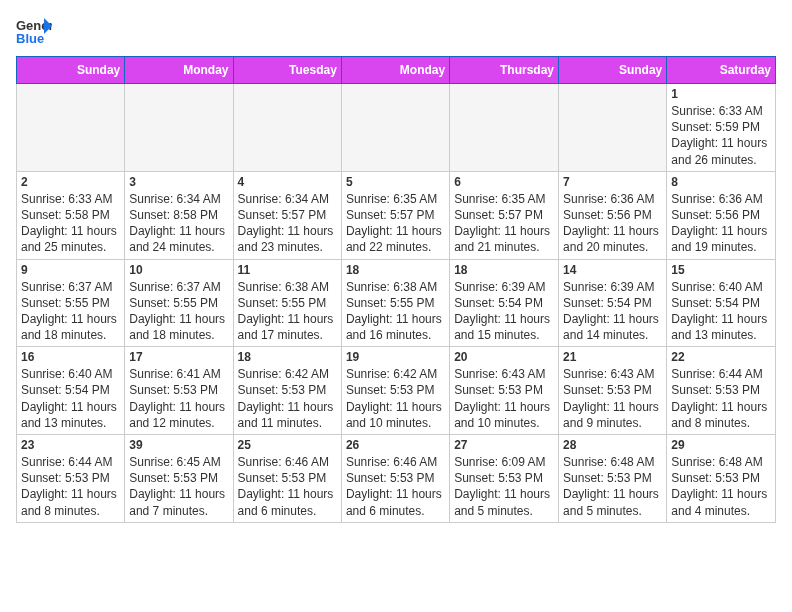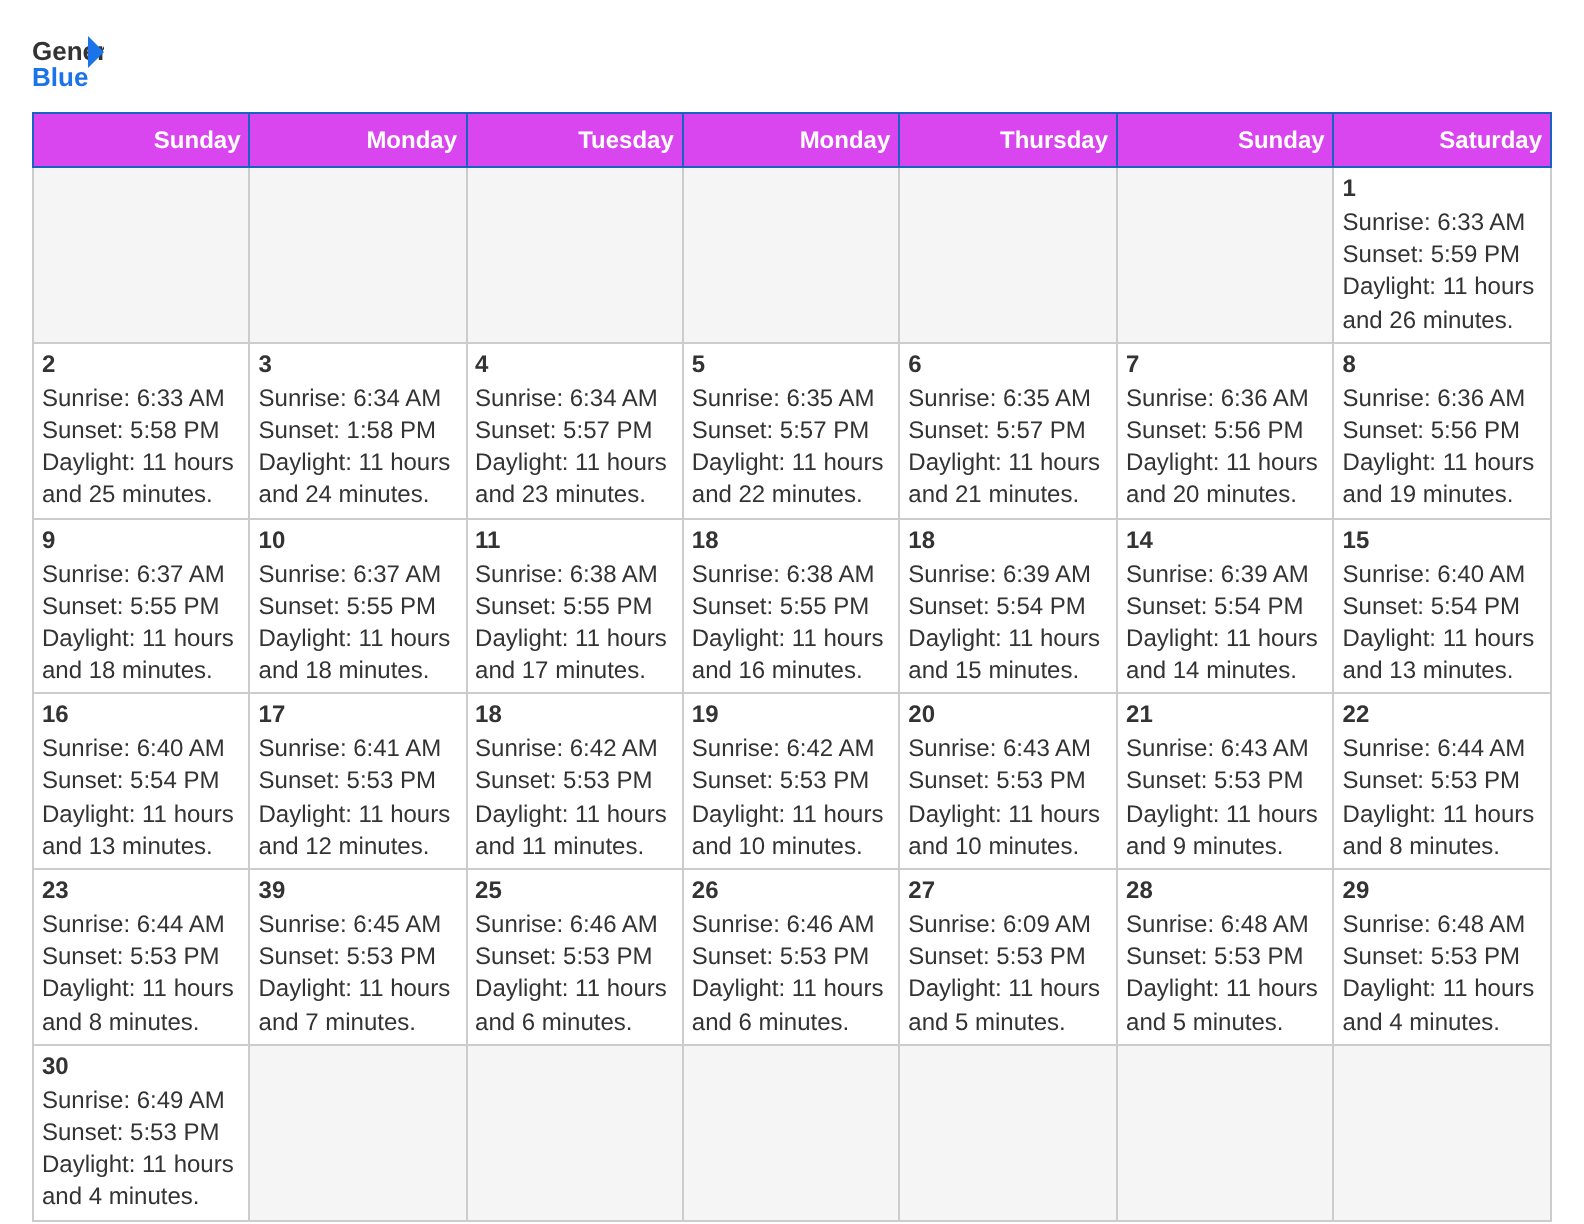--- a/index.html
+++ b/index.html
@@ -121,21 +121,21 @@
         <td>
           <span class="day-num">2</span>
           <div class="cell-text">Sunrise: 6:33 AM
 Sunset: 5:58 PM
 Daylight: 11 hours
 and 25 minutes.</div>
         </td>
         <td>
           <span class="day-num">3</span>
           <div class="cell-text">Sunrise: 6:34 AM
-Sunset: 1:58 PM
+Sunset: 8:58 PM
 Daylight: 11 hours
 and 24 minutes.</div>
         </td>
         <td>
           <span class="day-num">4</span>
           <div class="cell-text">Sunrise: 6:34 AM
 Sunset: 5:57 PM
 Daylight: 11 hours
 and 23 minutes.</div>
         </td>
@@ -313,30 +313,15 @@
 Daylight: 11 hours
 and 5 minutes.</div>
         </td>
         <td>
           <span class="day-num">29</span>
           <div class="cell-text">Sunrise: 6:48 AM
 Sunset: 5:53 PM
 Daylight: 11 hours
 and 4 minutes.</div>
         </td>
-      </tr>
-      <tr>
-        <td>
-          <span class="day-num">30</span>
-          <div class="cell-text">Sunrise: 6:49 AM
-Sunset: 5:53 PM
-Daylight: 11 hours
-and 4 minutes.</div>
-        </td>
-        <td class="empty"></td>
-        <td class="empty"></td>
-        <td class="empty"></td>
-        <td class="empty"></td>
-        <td class="empty"></td>
-        <td class="empty"></td>
       </tr>
     </tbody>
 </table>
 
 </body></html>

